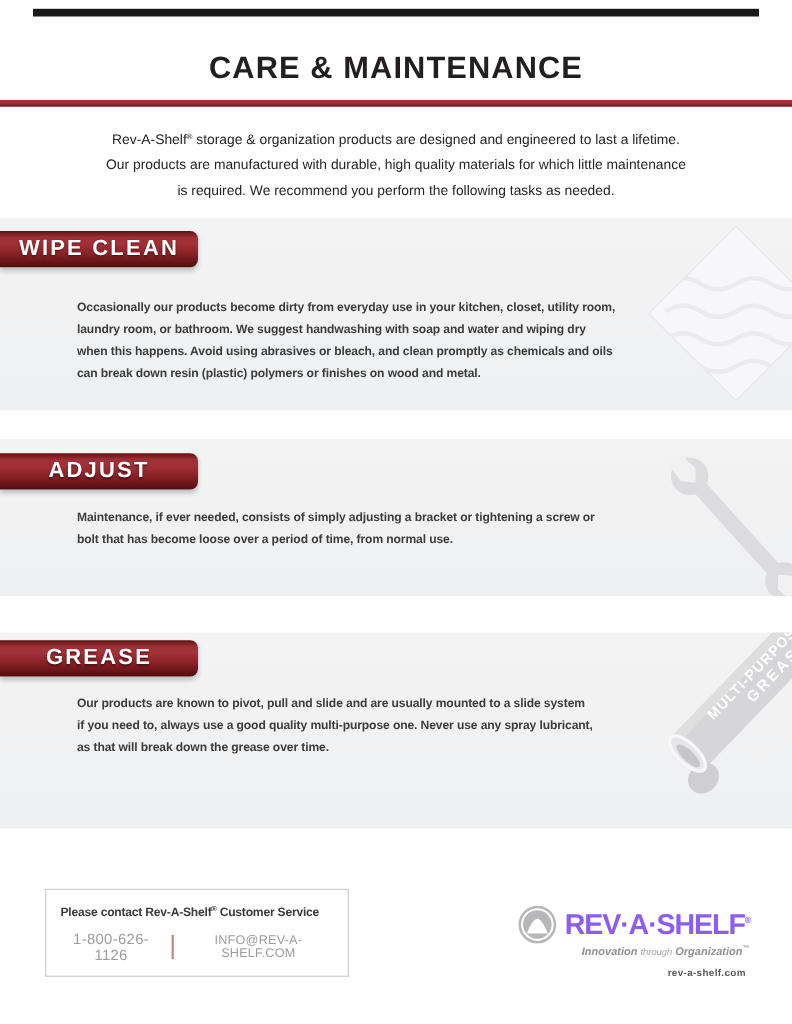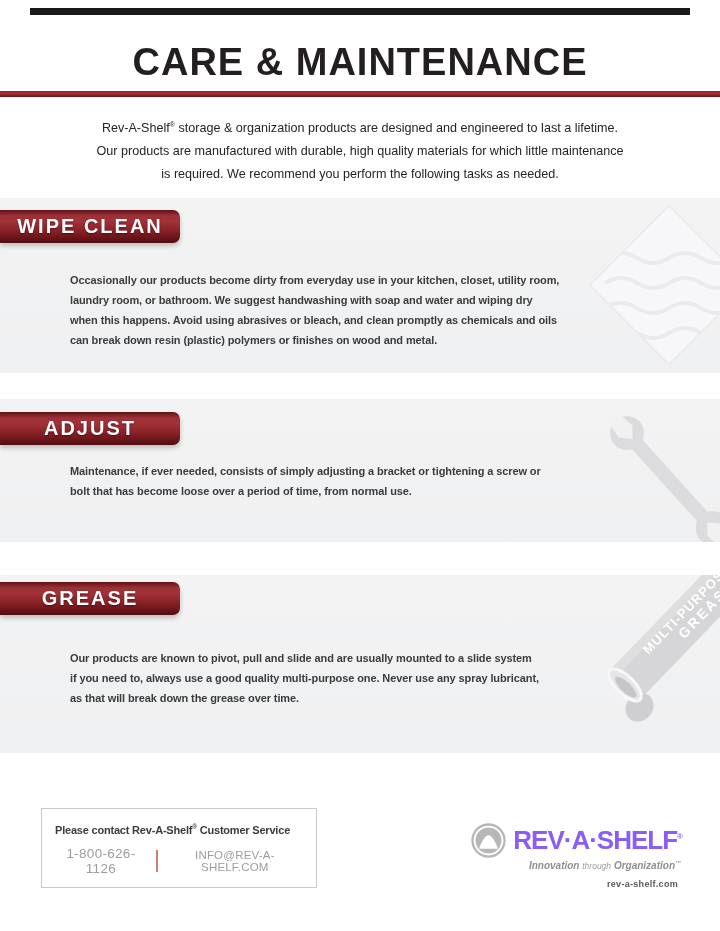--- a/index.html
+++ b/index.html
@@ -3,21 +3,21 @@
 <meta charset="utf-8">
 <style>
   html,body{margin:0;padding:0;background:#e8e8e8;}
   .page{
     position:relative;width:720px;height:931px;margin:0 auto;background:#ffffff;
     font-family:"Liberation Sans", sans-serif;overflow:hidden;
   }
   .top-bar{position:absolute;left:30px;top:8px;width:660px;height:7px;background:#1a1a1a;}
   .page-title{
     position:absolute;left:0;top:38px;width:720px;height:48px;line-height:48px;
-    text-align:center;font-size:38px;font-weight:bold;letter-spacing:1px;color:#231f20;
+    text-align:center;font-size:28px;font-weight:bold;letter-spacing:1px;color:#231f20;
   }
   .red-rule{
     position:absolute;left:0;top:91px;width:720px;height:6px;
     background:linear-gradient(180deg,#93262b 0%,#a83037 40%,#6e1418 100%);
   }
   .intro{
     position:absolute;left:0;top:113px;width:720px;text-align:center;
     font-size:12.6px;line-height:23px;color:#242424;
   }
   .intro sup{font-size:7px;}
@@ -36,21 +36,21 @@
     color:#ffffff;font-size:20px;font-weight:bold;letter-spacing:2px;
     text-shadow:0 1px 2px rgba(0,0,0,0.45);
     z-index:2;
   }
   .banner-1{top:12px;} .banner-2{top:13px;} .banner-3{top:7px;}
   .body-text{
     position:absolute;left:70px;width:515px;
     font-size:11px;font-weight:bold;letter-spacing:-0.1px;
     line-height:20px;color:#3c3c3c;z-index:2;
   }
-  .body-1{top:60px;margin-top:12px;} .body-2{top:62px;} .body-3{top:73px;}
+  .body-1{top:60px;margin-top:12px;} .body-2{top:62px;} .body-3{top:55px;}
   .band-icon{position:absolute;right:0;top:0;z-index:1;}
   .contact-box{
     position:absolute;left:41px;top:808px;width:276px;height:80px;box-sizing:border-box;
     border:1px solid #c9c9c9;background:#ffffff;padding:9px 13px 0 13px;
   }
   .contact-line{font-size:11px;font-weight:bold;color:#3b3b3b;line-height:17px;letter-spacing:-0.2px;}
   .contact-line sup{font-size:6.5px;}
   .contact-row{display:flex;align-items:center;margin-top:7px;text-align:center;}
   .phone{font-size:13.5px;color:#9c9c9e;letter-spacing:0.3px;}
   .contact-divider{width:2px;height:22px;background:#cf8077;margin:0 9px;}

